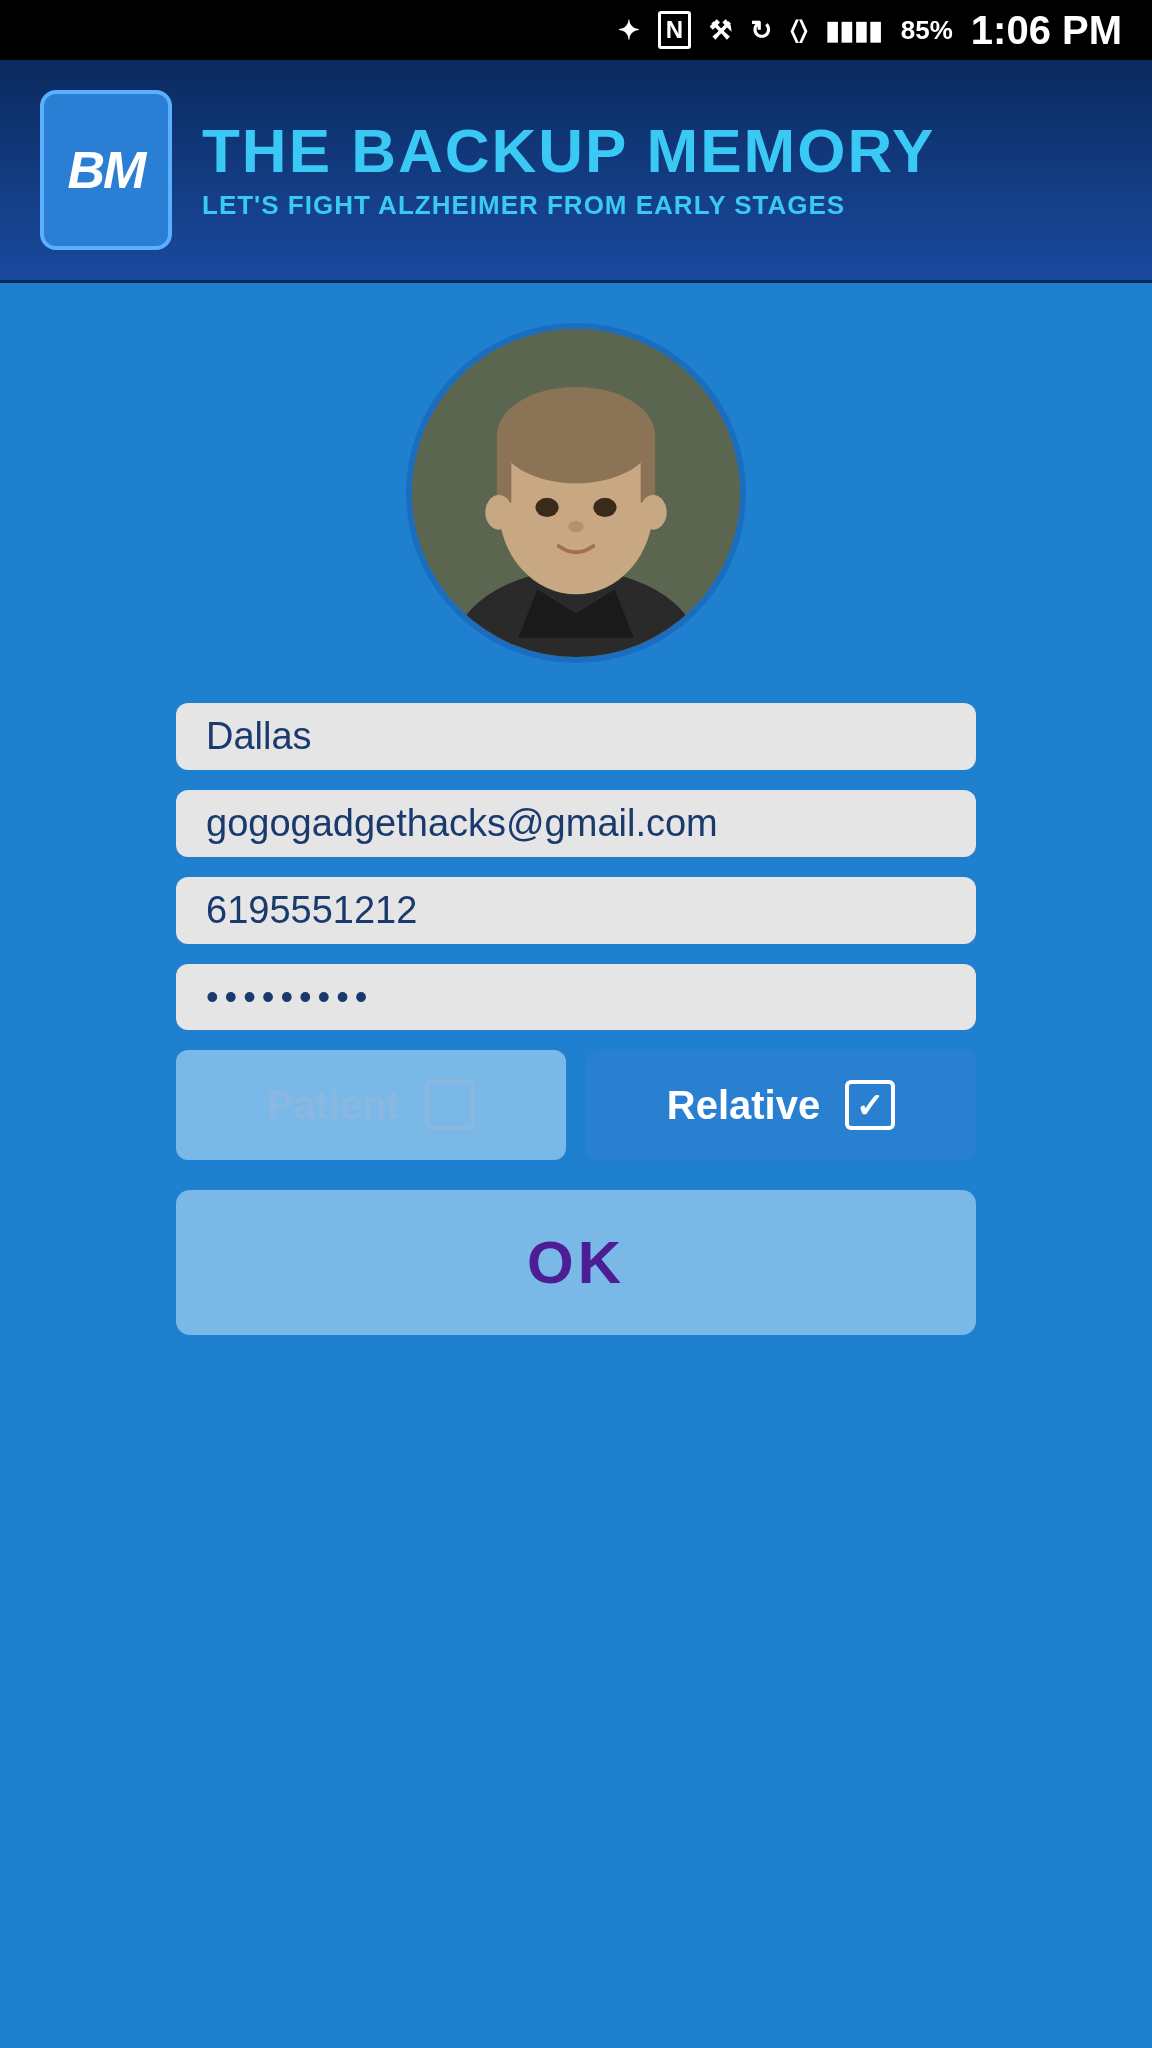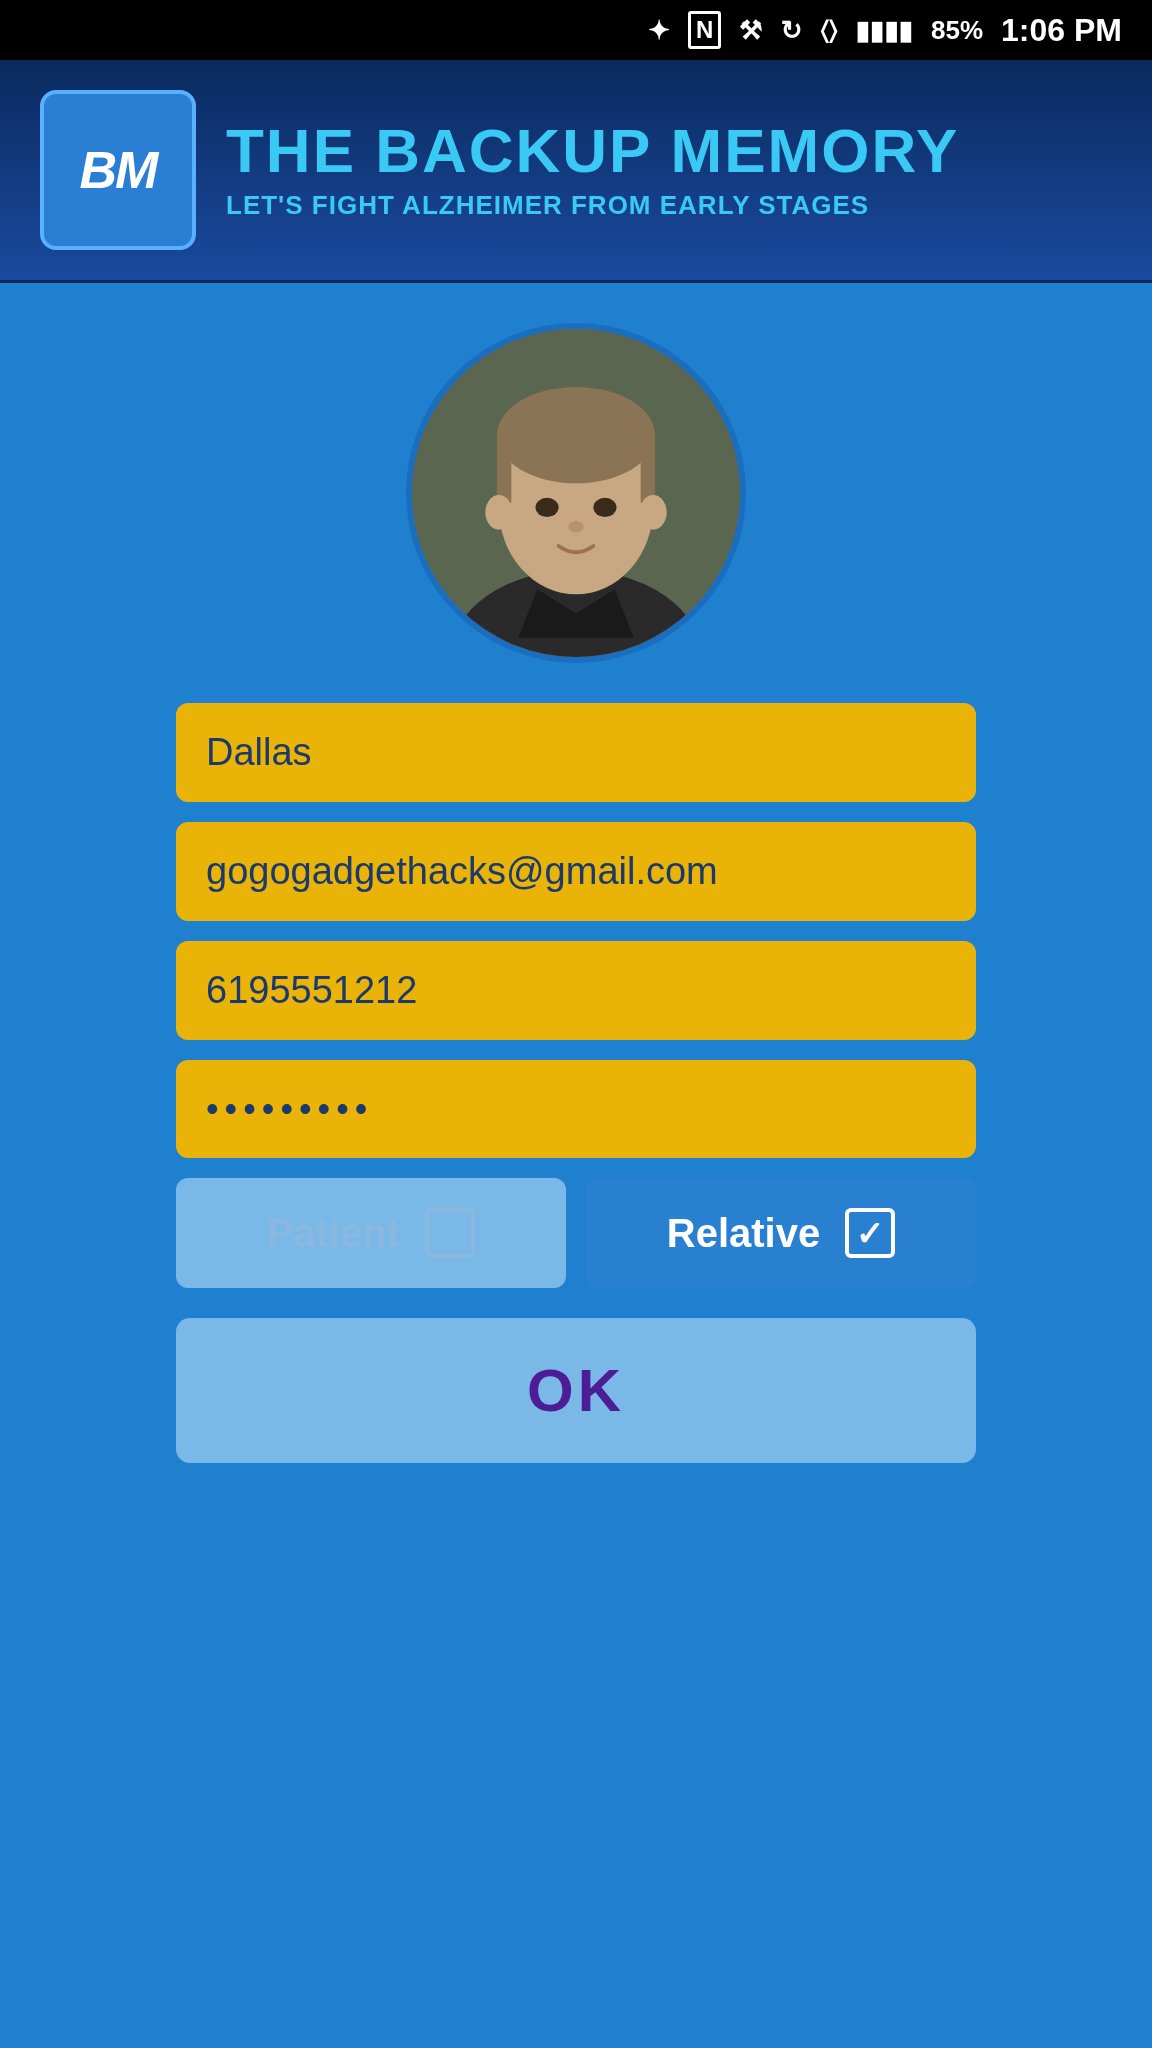--- a/index.html
+++ b/index.html
@@ -21,21 +21,21 @@
       display: flex;
       align-items: center;
       justify-content: flex-end;
       padding: 0 30px;
       gap: 18px;
       font-size: 26px;
       font-weight: bold;
     }
 
     .status-bar .time {
-      font-size: 32px;
+      font-size: 40px;
       font-weight: bold;
     }
 
     .status-bar .battery {
       font-size: 26px;
     }
 
     
     .header {
       background: linear-gradient(180deg, #0a2a5e 0%, #1a4a9f 100%);
@@ -43,21 +43,21 @@
       display: flex;
       align-items: center;
       gap: 30px;
       border-bottom: 3px solid #0a2a5e;
     }
 
     .logo-box {
       background: #2a7fd4;
       border: 4px solid #5aafff;
       border-radius: 16px;
-      width: 156px;
+      width: 132px;
       height: 160px;
       display: flex;
       align-items: center;
       justify-content: center;
       flex-shrink: 0;
     }
 
     .logo-text {
       color: #fff;
       font-size: 52px;
@@ -122,24 +122,24 @@
     .form-area {
       width: 800px;
       margin-top: 40px;
       display: flex;
       flex-direction: column;
       gap: 20px;
     }
 
     .form-input {
       width: 100%;
-      background: #eab308;
+      background: #e5e5e5;
       border: none;
       border-radius: 12px;
-      padding: 28px 30px;
+      padding: 12px 30px;
       font-size: 38px;
       color: #1a3a6e;
       outline: none;
       font-weight: 500;
     }
 
     .form-input::placeholder {
       color: #5a9ad8;
     }
 

